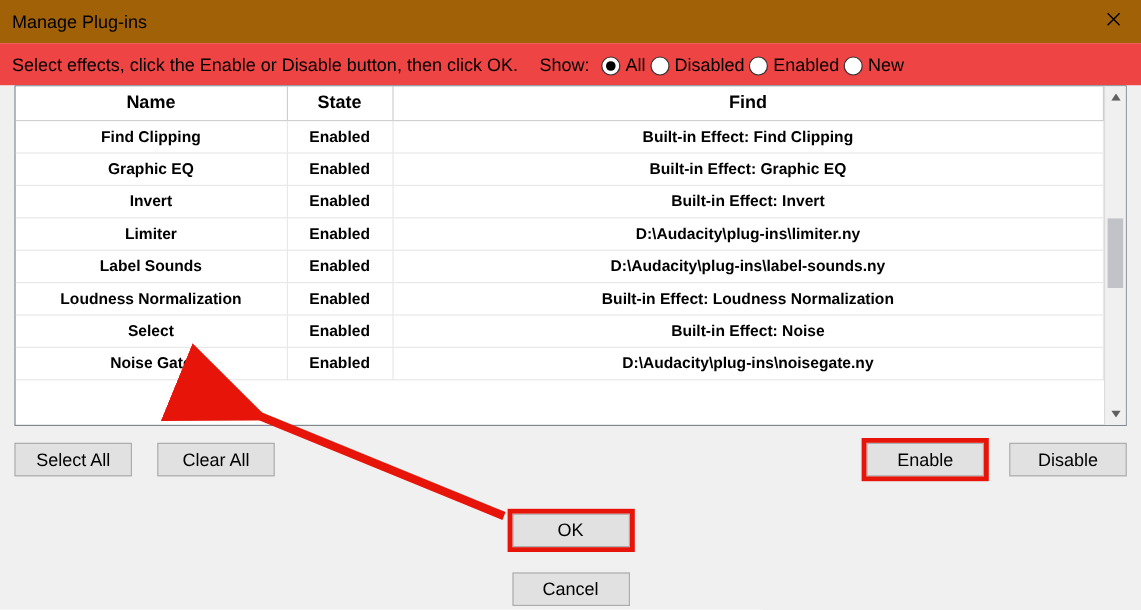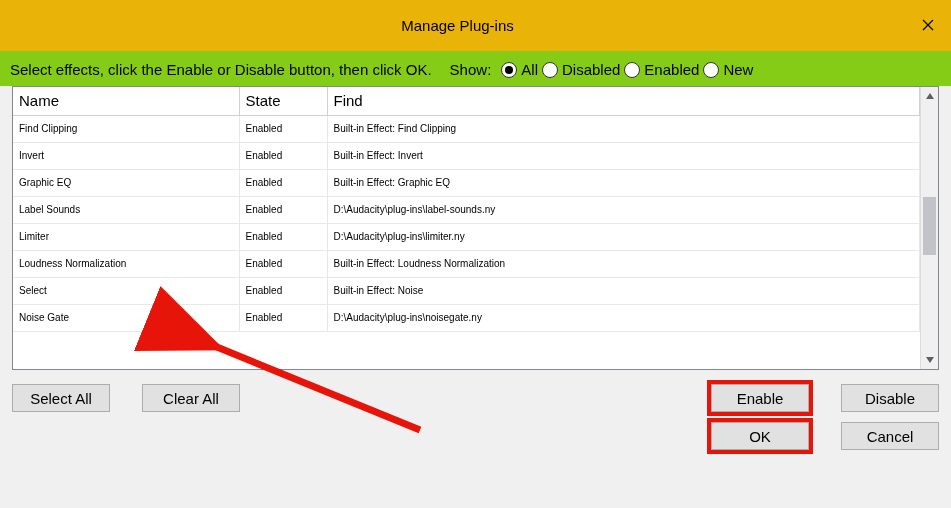--- a/index.html
+++ b/index.html
@@ -10,44 +10,43 @@
     font-family: "Segoe UI", Tahoma, sans-serif;
     font-size: 15px;
     color: #000;
     background: #f0f0f0;
     position: relative;
     overflow: hidden;
   }
 
   
   .titlebar {
-    background: #eab308;
-    height: 51px;
+    background: #a16207;
+    height: 36px;
     display: flex;
     align-items: center;
     padding: 0 0 0 10px;
-    text-align: center;
   }
   .titlebar .title { flex: 1; font-size: 15px; }
   .titlebar .close {
     width: 46px;
     height: 40px;
     display: flex;
     align-items: center;
     justify-content: center;
     font-size: 16px;
   }
 
   
   .instr-row {
     display: flex;
     align-items: center;
     gap: 4px;
     padding: 10px 10px 8px 10px;
-    background: #84cc16;
+    background: #ef4444;
     font-size: 15px;
   }
   .instr-row .show-label { margin-left: 14px; margin-right: 6px; }
   .radio {
     display: inline-flex;
     align-items: center;
     cursor: pointer;
   }
   .radio .circle {
     width: 16px; height: 16px;
@@ -70,39 +69,39 @@
   .list-wrap {
     margin: 0 12px;
     background: #fff;
     border: 1px solid #828790;
     height: 284px;
     display: flex;
   }
   .list { flex: 1; overflow: hidden; }
   table { width: 100%; border-collapse: collapse; table-layout: fixed; }
   th, td {
-    text-align: left;
+    text-align: center;
     padding: 4px 6px;
-    font-weight: 400;
+    font-weight: 700;
     white-space: nowrap;
     overflow: hidden;
     text-overflow: ellipsis;
   }
   thead th {
     border-right: 1px solid #d0d0d0;
     border-bottom: 1px solid #d0d0d0;
     height: 28px;
     background: #fff;
     font-size: 15px;
   }
   tbody td {
     border-right: 1px solid #e8e8e8;
     border-bottom: 1px solid #e8e8e8;
     height: 27px;
-    font-size: 10px;
+    font-size: 13px;
   }
   .col-name  { width: 226px; }
   .col-state { width: 88px;  }
   .col-path  { width: auto;  }
 
   .scrollbar {
     width: 18px;
     background: #f0f0f0;
     position: relative;
     border-left: 1px solid #dcdcdc;
@@ -118,23 +117,23 @@
     left: 2px; right: 2px;
     top: 110px; height: 58px;
     background: #c2c3c9;
   }
 
   
   .btn-row {
     display: flex;
     align-items: center;
     padding: 14px 12px 0 12px;
-    gap: 32px;
-  }
-  .btn-row.second { padding-top: 10px; }
+    gap: 21px;
+  }
+  .btn-row.second { padding-top: 10px; flex-direction: column; }
   .btn {
     background: #e1e1e1;
     border: 1px solid #adadad;
     padding: 4px 0;
     height: 28px;
     min-width: 98px;
     font-family: inherit;
     font-size: 15px;
     cursor: pointer;
   }
@@ -199,38 +198,38 @@
           <th>Find</th>
         </tr>
       </thead>
       <tbody id="plugin-rows">
           <tr>
             <td>Find Clipping</td>
             <td>Enabled</td>
             <td>Built-in Effect: Find Clipping</td>
           </tr>
           <tr>
+            <td>Graphic EQ</td>
+            <td>Enabled</td>
+            <td>Built-in Effect: Graphic EQ</td>
+          </tr>
+          <tr>
             <td>Invert</td>
             <td>Enabled</td>
             <td>Built-in Effect: Invert</td>
           </tr>
           <tr>
-            <td>Graphic EQ</td>
-            <td>Enabled</td>
-            <td>Built-in Effect: Graphic EQ</td>
+            <td>Limiter</td>
+            <td>Enabled</td>
+            <td>D:\Audacity\plug-ins\limiter.ny</td>
           </tr>
           <tr>
             <td>Label Sounds</td>
             <td>Enabled</td>
             <td>D:\Audacity\plug-ins\label-sounds.ny</td>
-          </tr>
-          <tr>
-            <td>Limiter</td>
-            <td>Enabled</td>
-            <td>D:\Audacity\plug-ins\limiter.ny</td>
           </tr>
           <tr>
             <td>Loudness Normalization</td>
             <td>Enabled</td>
             <td>Built-in Effect: Loudness Normalization</td>
           </tr>
           <tr>
             <td>Select</td>
             <td>Enabled</td>
             <td>Built-in Effect: Noise</td>

